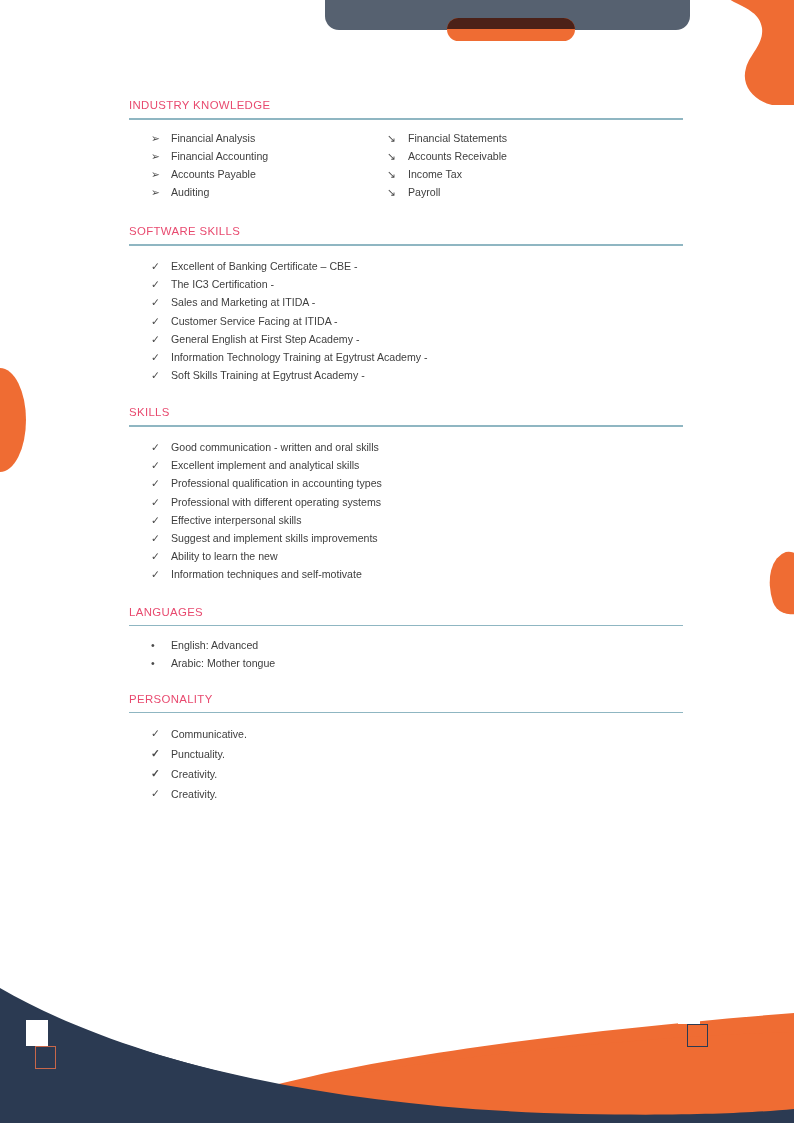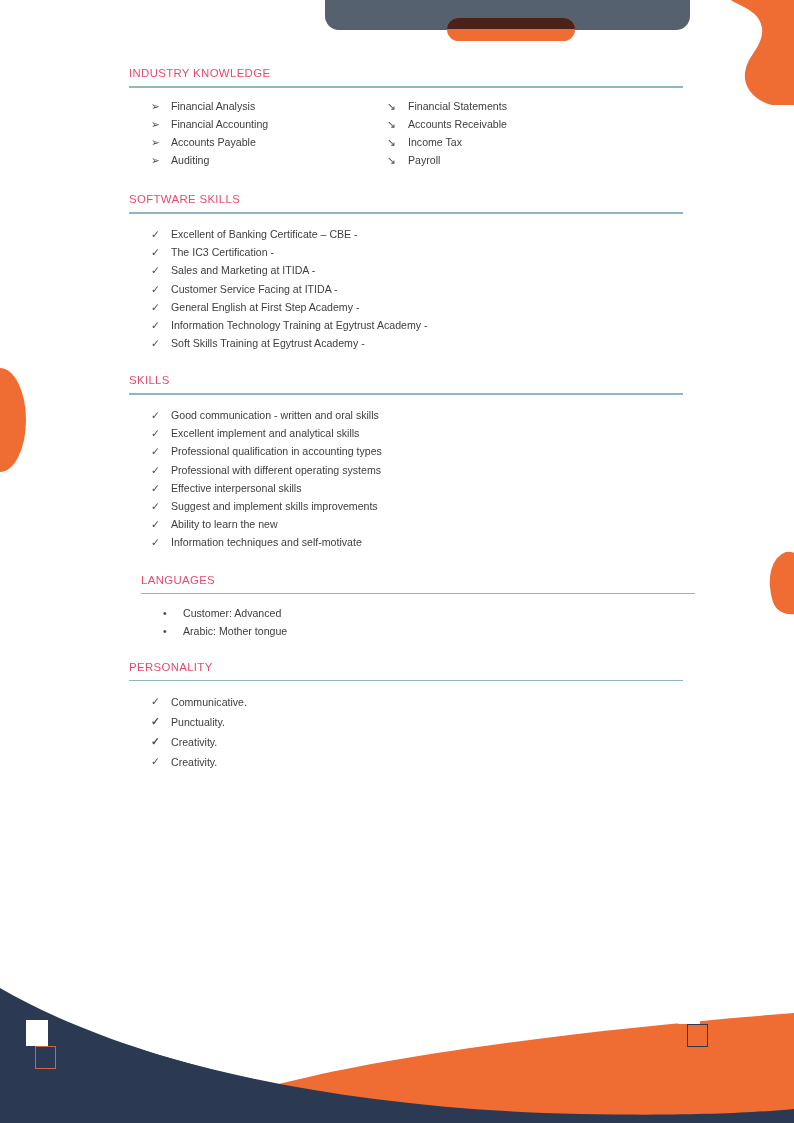--- a/index.html
+++ b/index.html
@@ -185,30 +185,30 @@
   
   .twocol {
     display: flex;
   }
   .twocol .col-left  { width: 257px; flex: 0 0 257px; }
   .twocol .col-right { flex: 1 1 auto; }
   .twocol .col-right ul.bullets li { padding-left: 22px; }
   .twocol .col-right ul.bullets li .marker { left: 1px; }
 
   
-  #section-industry-knowledge { padding-top: 66px; }
+  #section-industry-knowledge { padding-top: 98px; }
   #section-industry-knowledge .list-wrap { padding-top: 9px; }
 
   #section-software-skills { padding-top: 23px; }
   #section-software-skills .list-wrap { padding-top: 11px; }
 
   #section-skills { padding-top: 21px; }
   #section-skills .list-wrap { padding-top: 11px; }
 
-  #section-languages { padding-top: 21px; margin-left: 12px; }
+  #section-languages { padding-top: 21px; }
   #section-languages .list-wrap { padding-top: 10px; }
 
   #section-personality { padding-top: 19px; }
   #section-personality .list-wrap { padding-top: 11px; }
   #section-personality ul.bullets li { line-height: 20px; }
 </style>
 </head>
 <body>
 
 <div id="page">
@@ -374,21 +374,21 @@
       </div>
     </div>
 
     <div class="section" id="section-languages">
       <h2 class="section-title">LANGUAGES</h2>
       <div class="rule"></div>
       <div class="list-wrap">
         <ul class="bullets">
           <li>
             <span class="marker dot">•</span>
-            <span>Customer: Advanced</span>
+            <span>English: Advanced</span>
           </li>
           <li>
             <span class="marker dot">•</span>
             <span>Arabic: Mother tongue</span>
           </li>
         </ul>
       </div>
     </div>
 
     <div class="section" id="section-personality">

